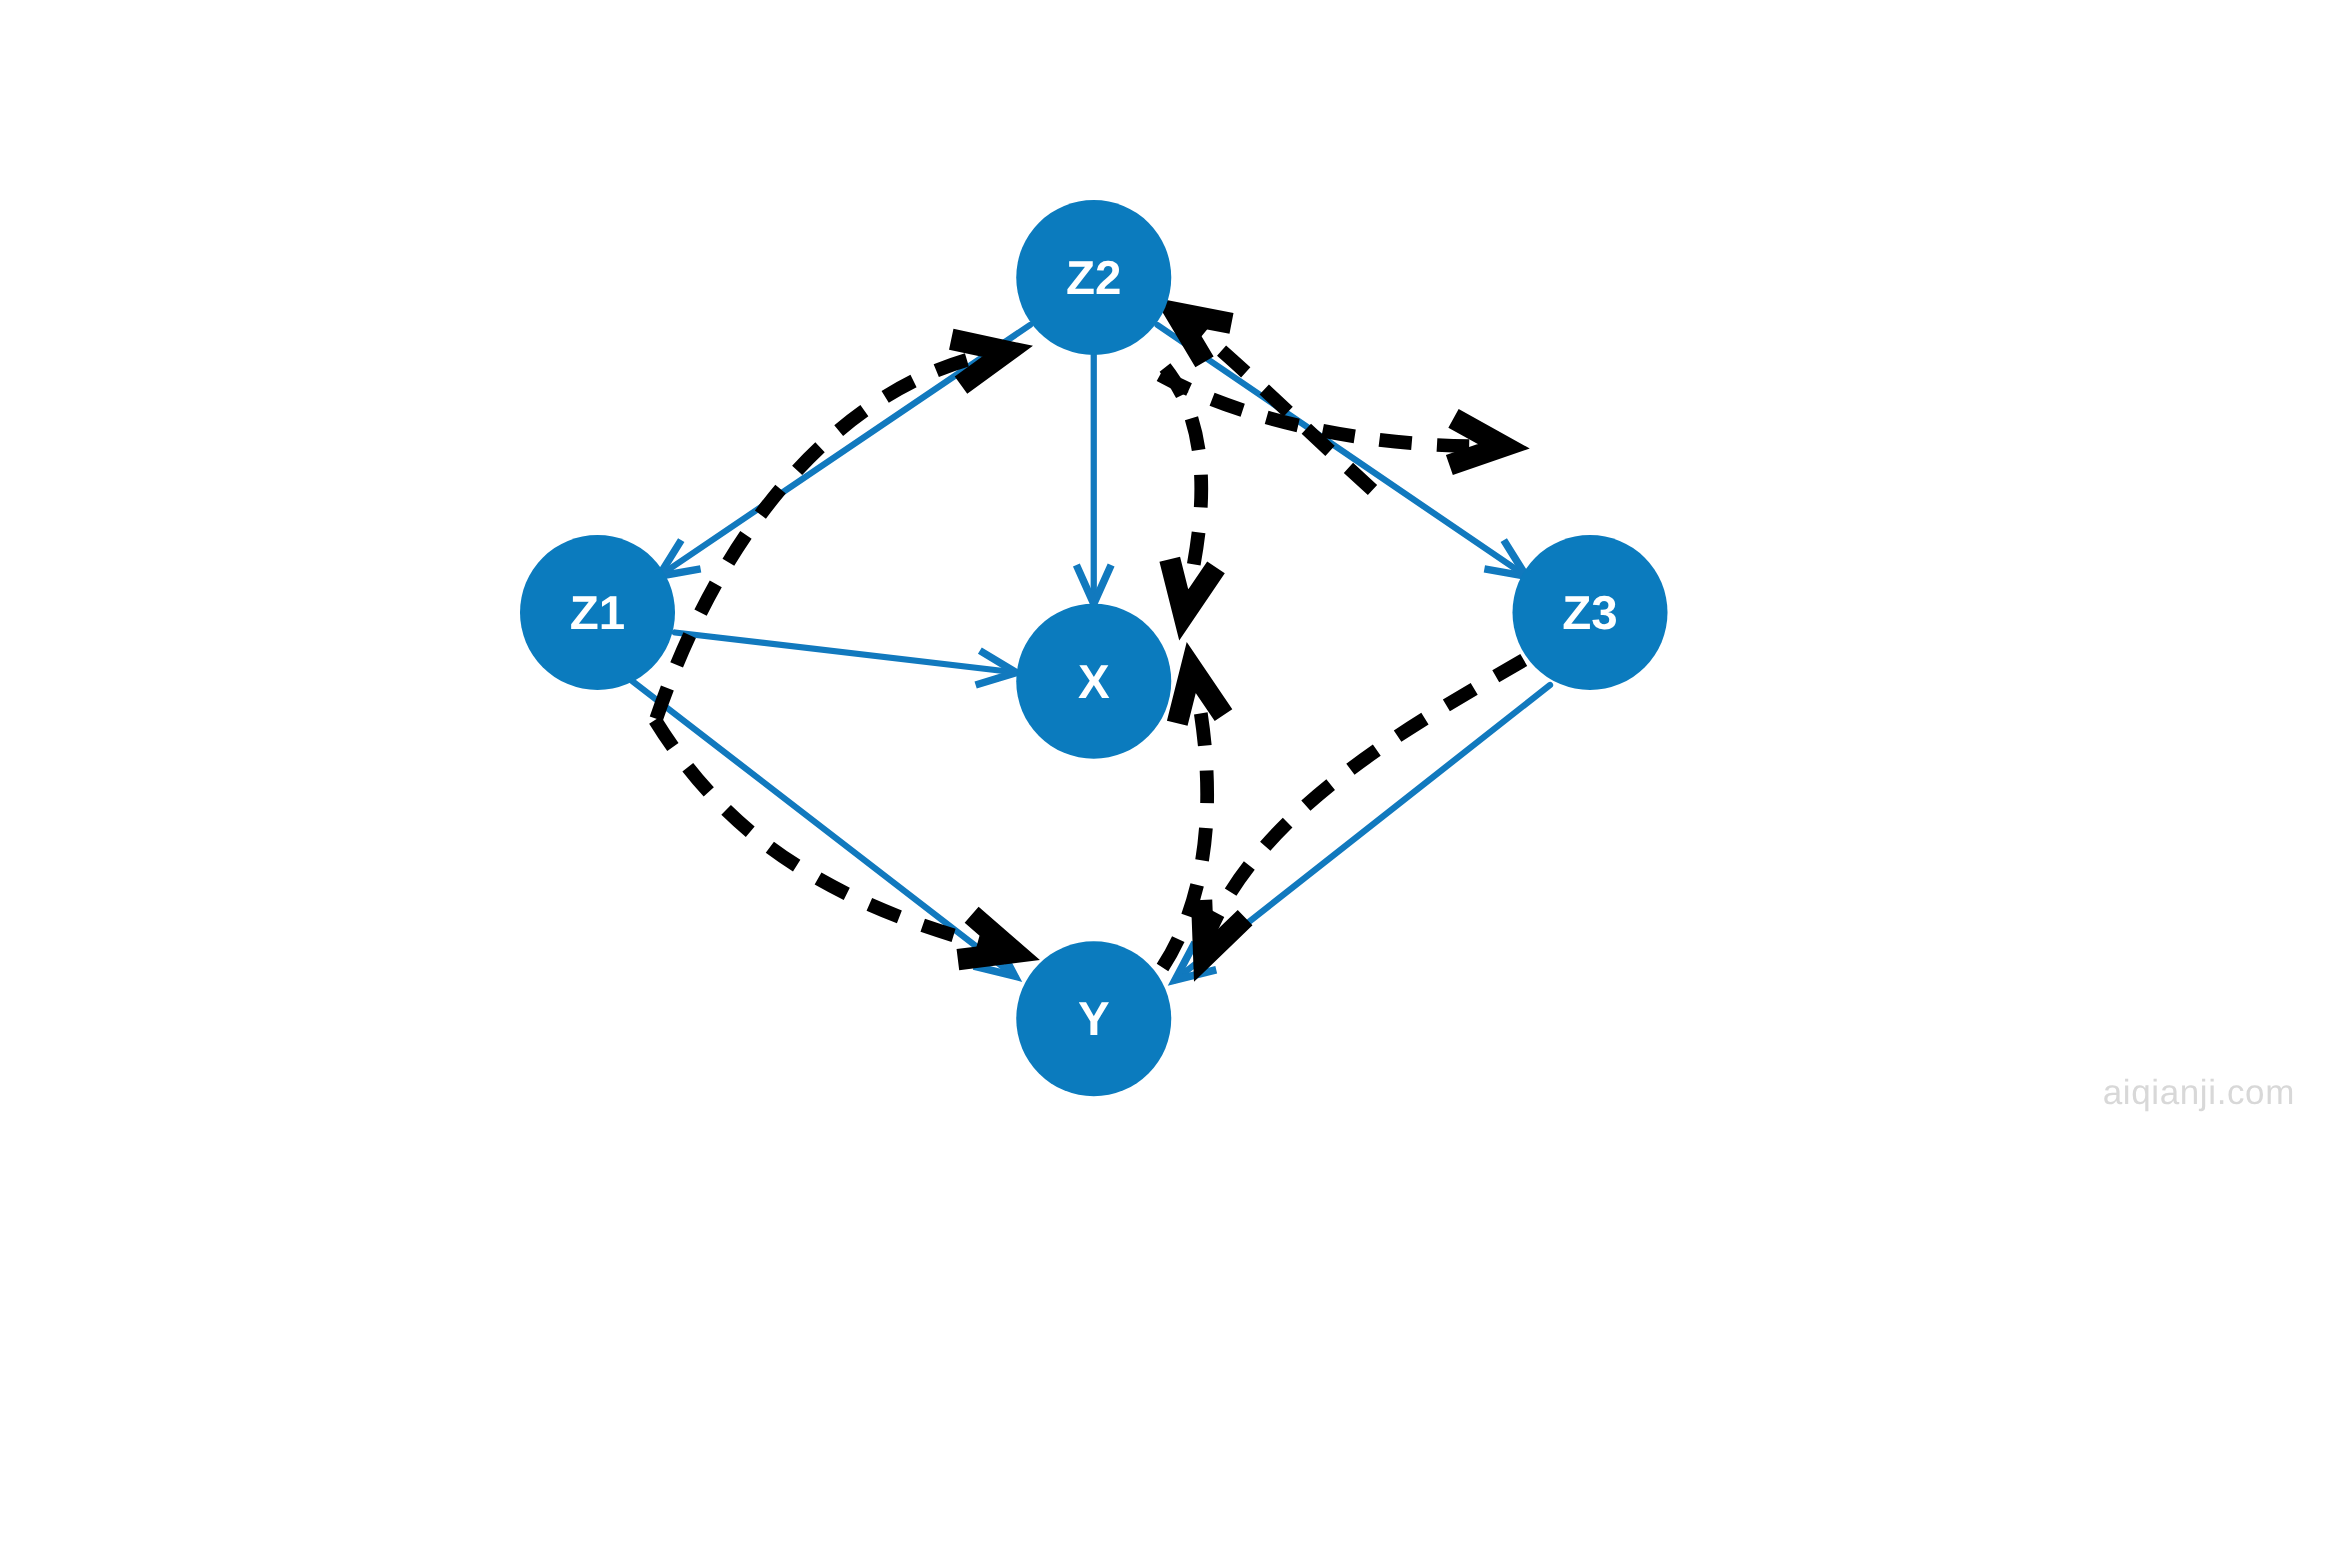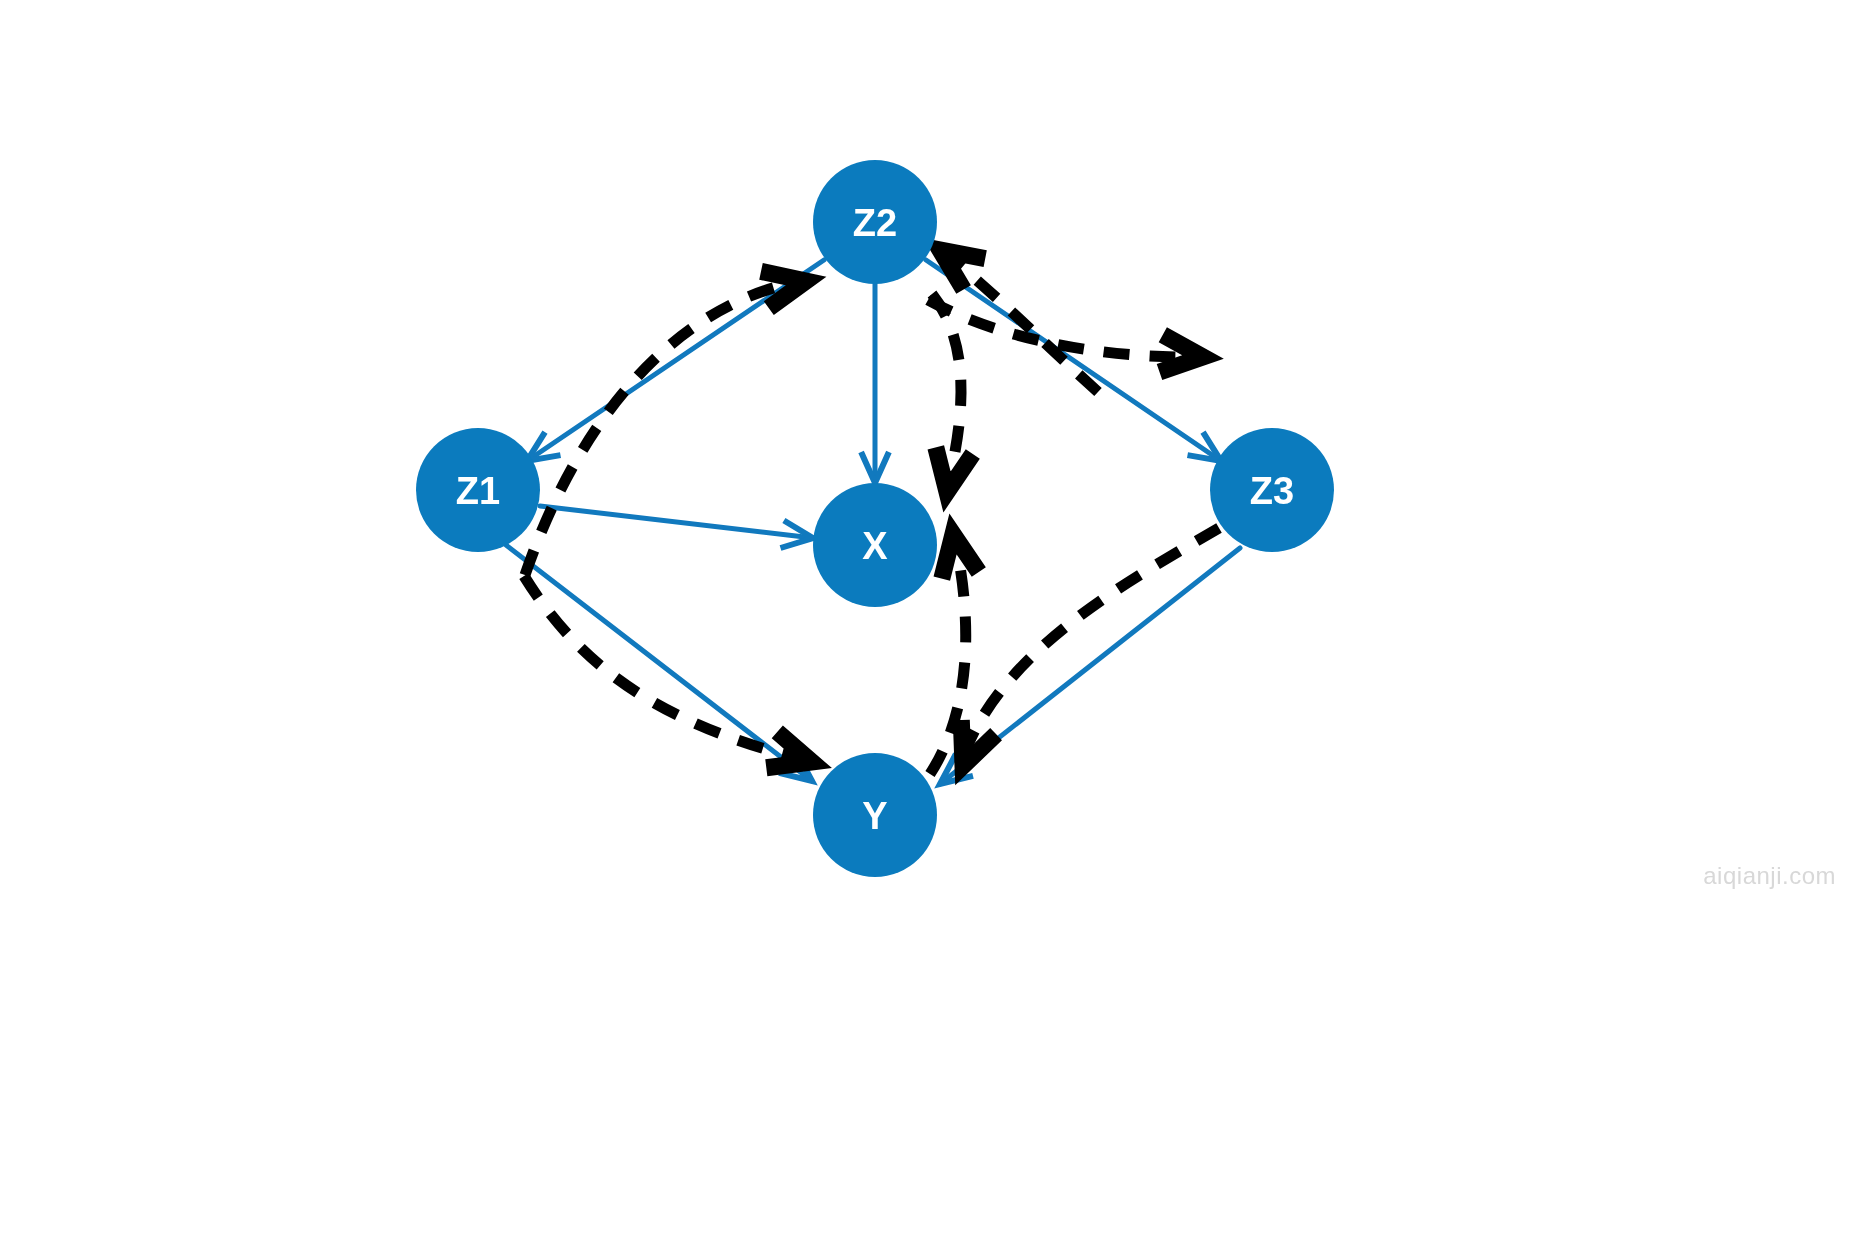--- a/index.html
+++ b/index.html
@@ -46,21 +46,21 @@
   .edge-est {
     fill: none;
     stroke-linecap: butt;
     stroke-linejoin: miter;
   }
   .watermark {
     position: absolute;
     right: 24px;
     bottom: 14px;
     font-family: "Liberation Sans", sans-serif;
-    font-size: 24px;
+    font-size: 28px;
     color: #d8d8d8;
     letter-spacing: 0.5px;
     user-select: none;
     white-space: nowrap;
   }
 </style>
 </head>
 <body>
 
 <div id="canvas-wrap">

